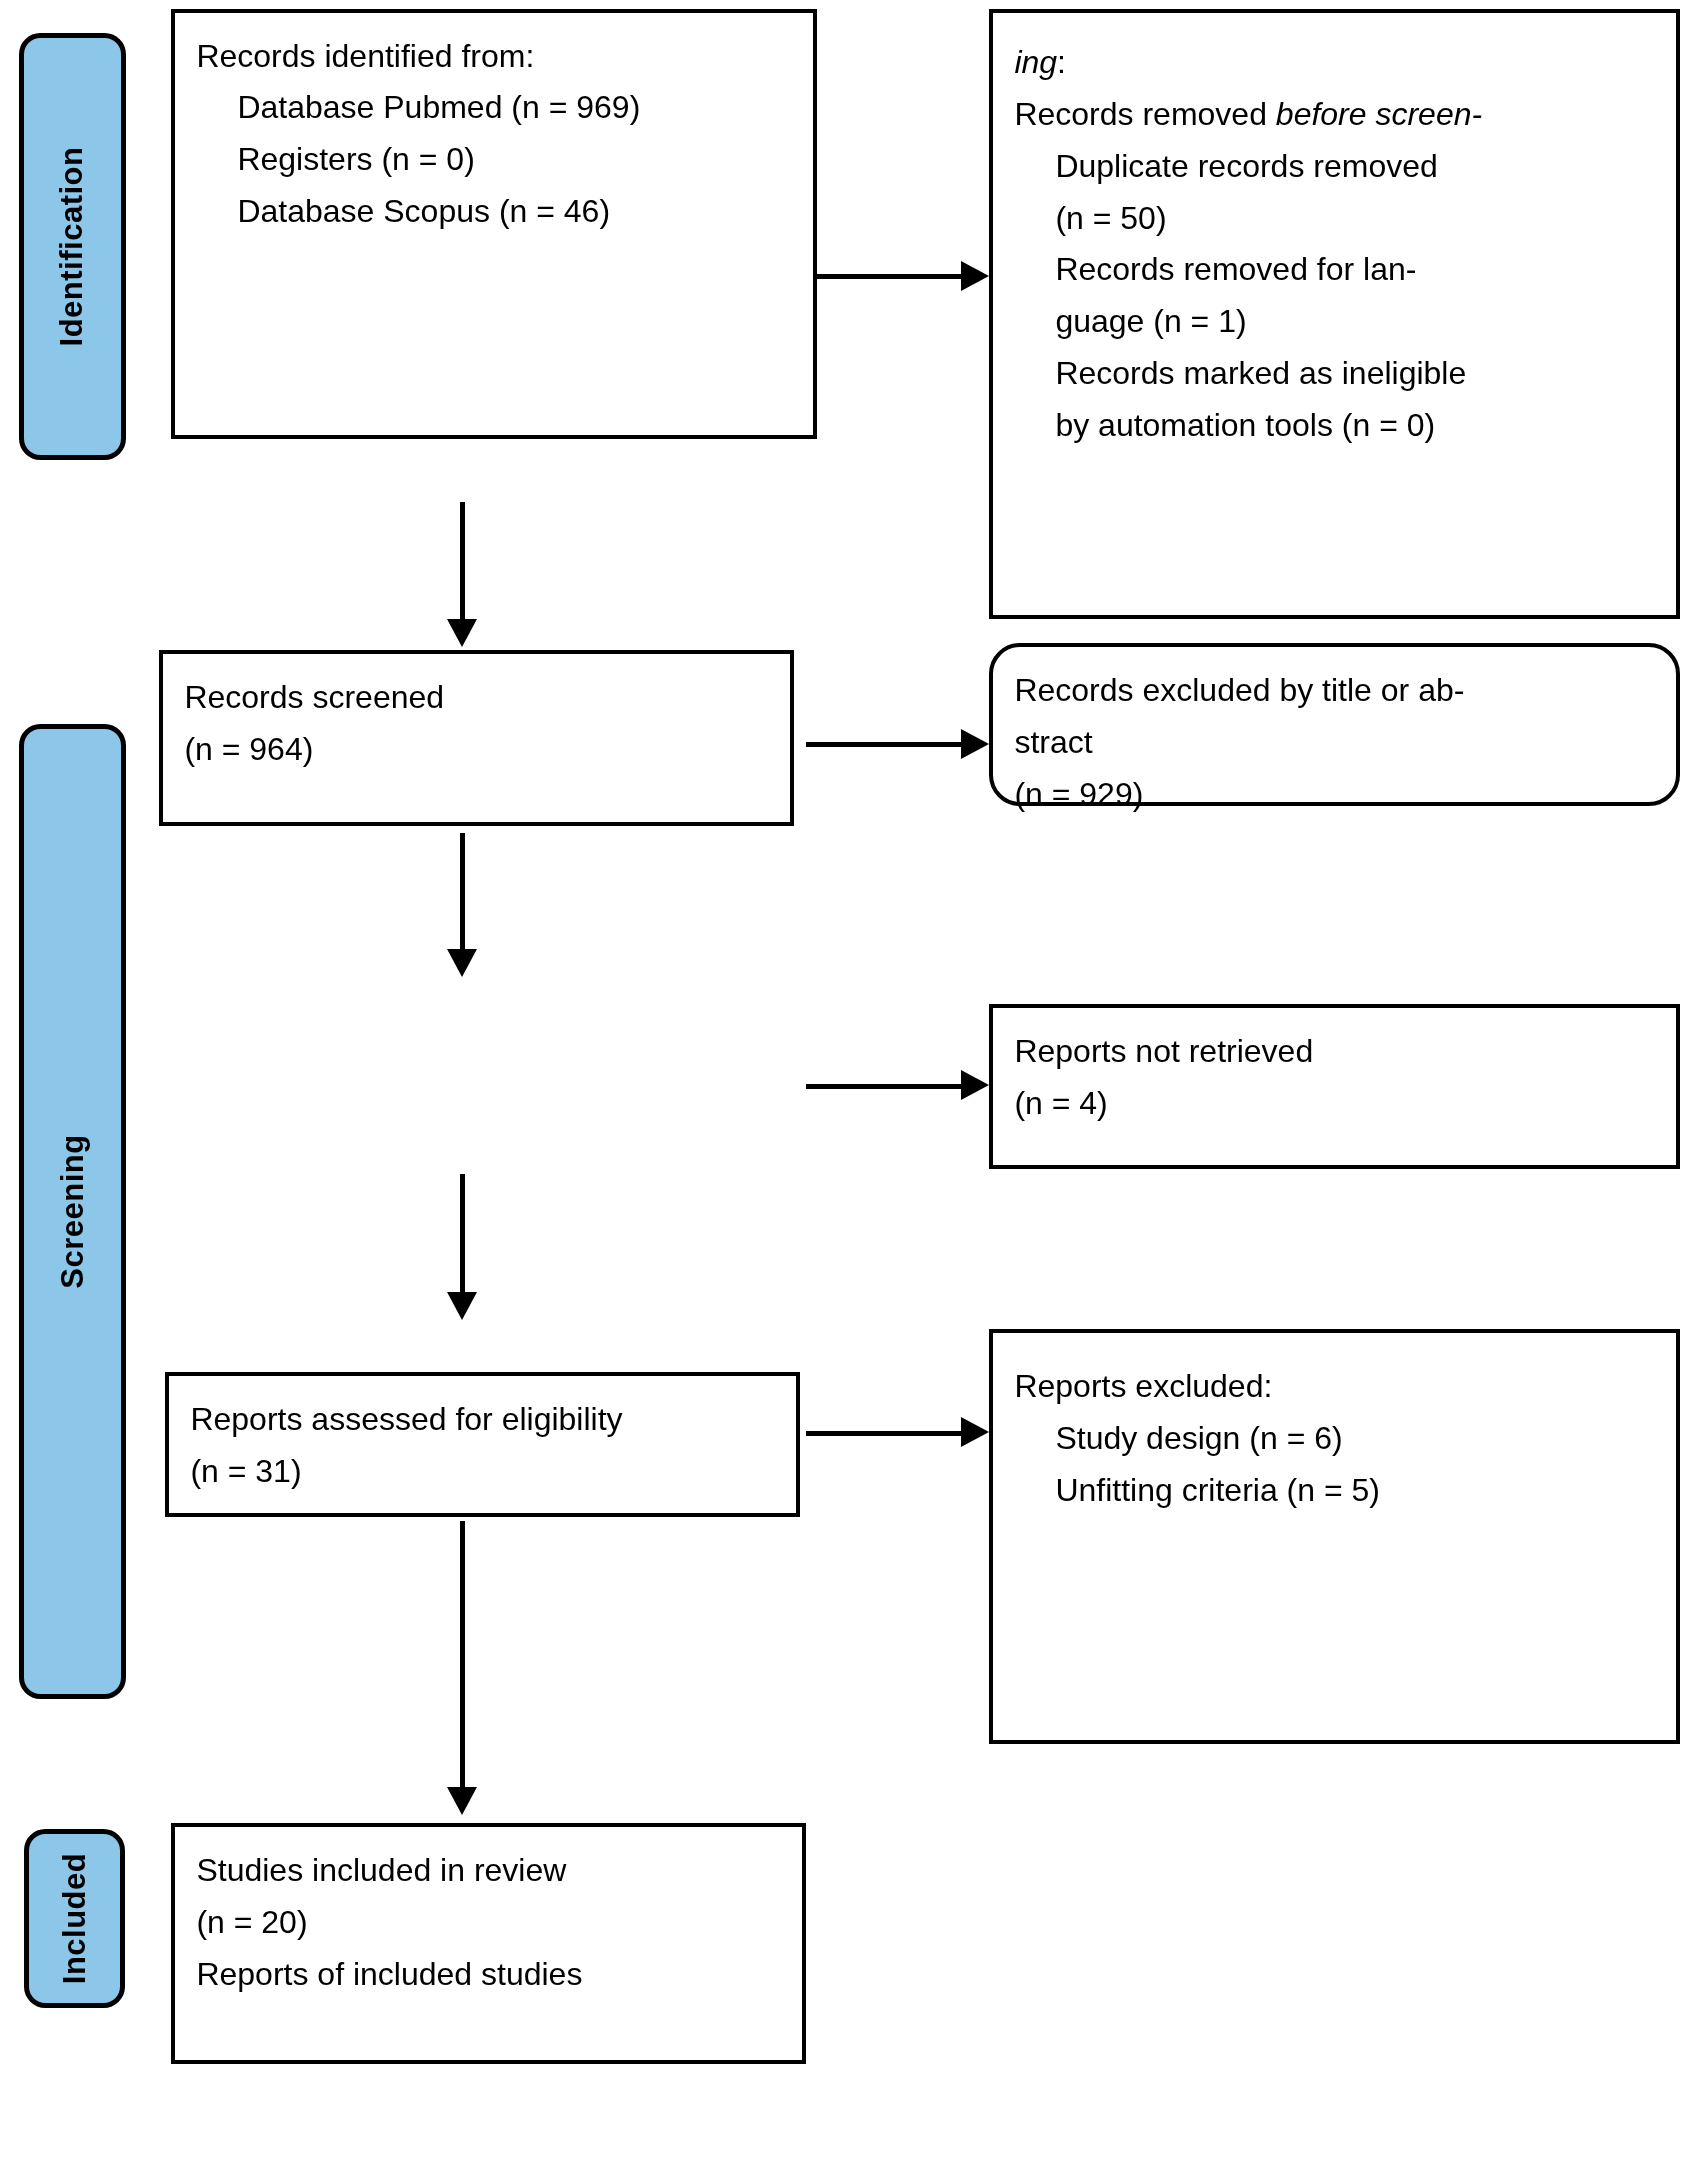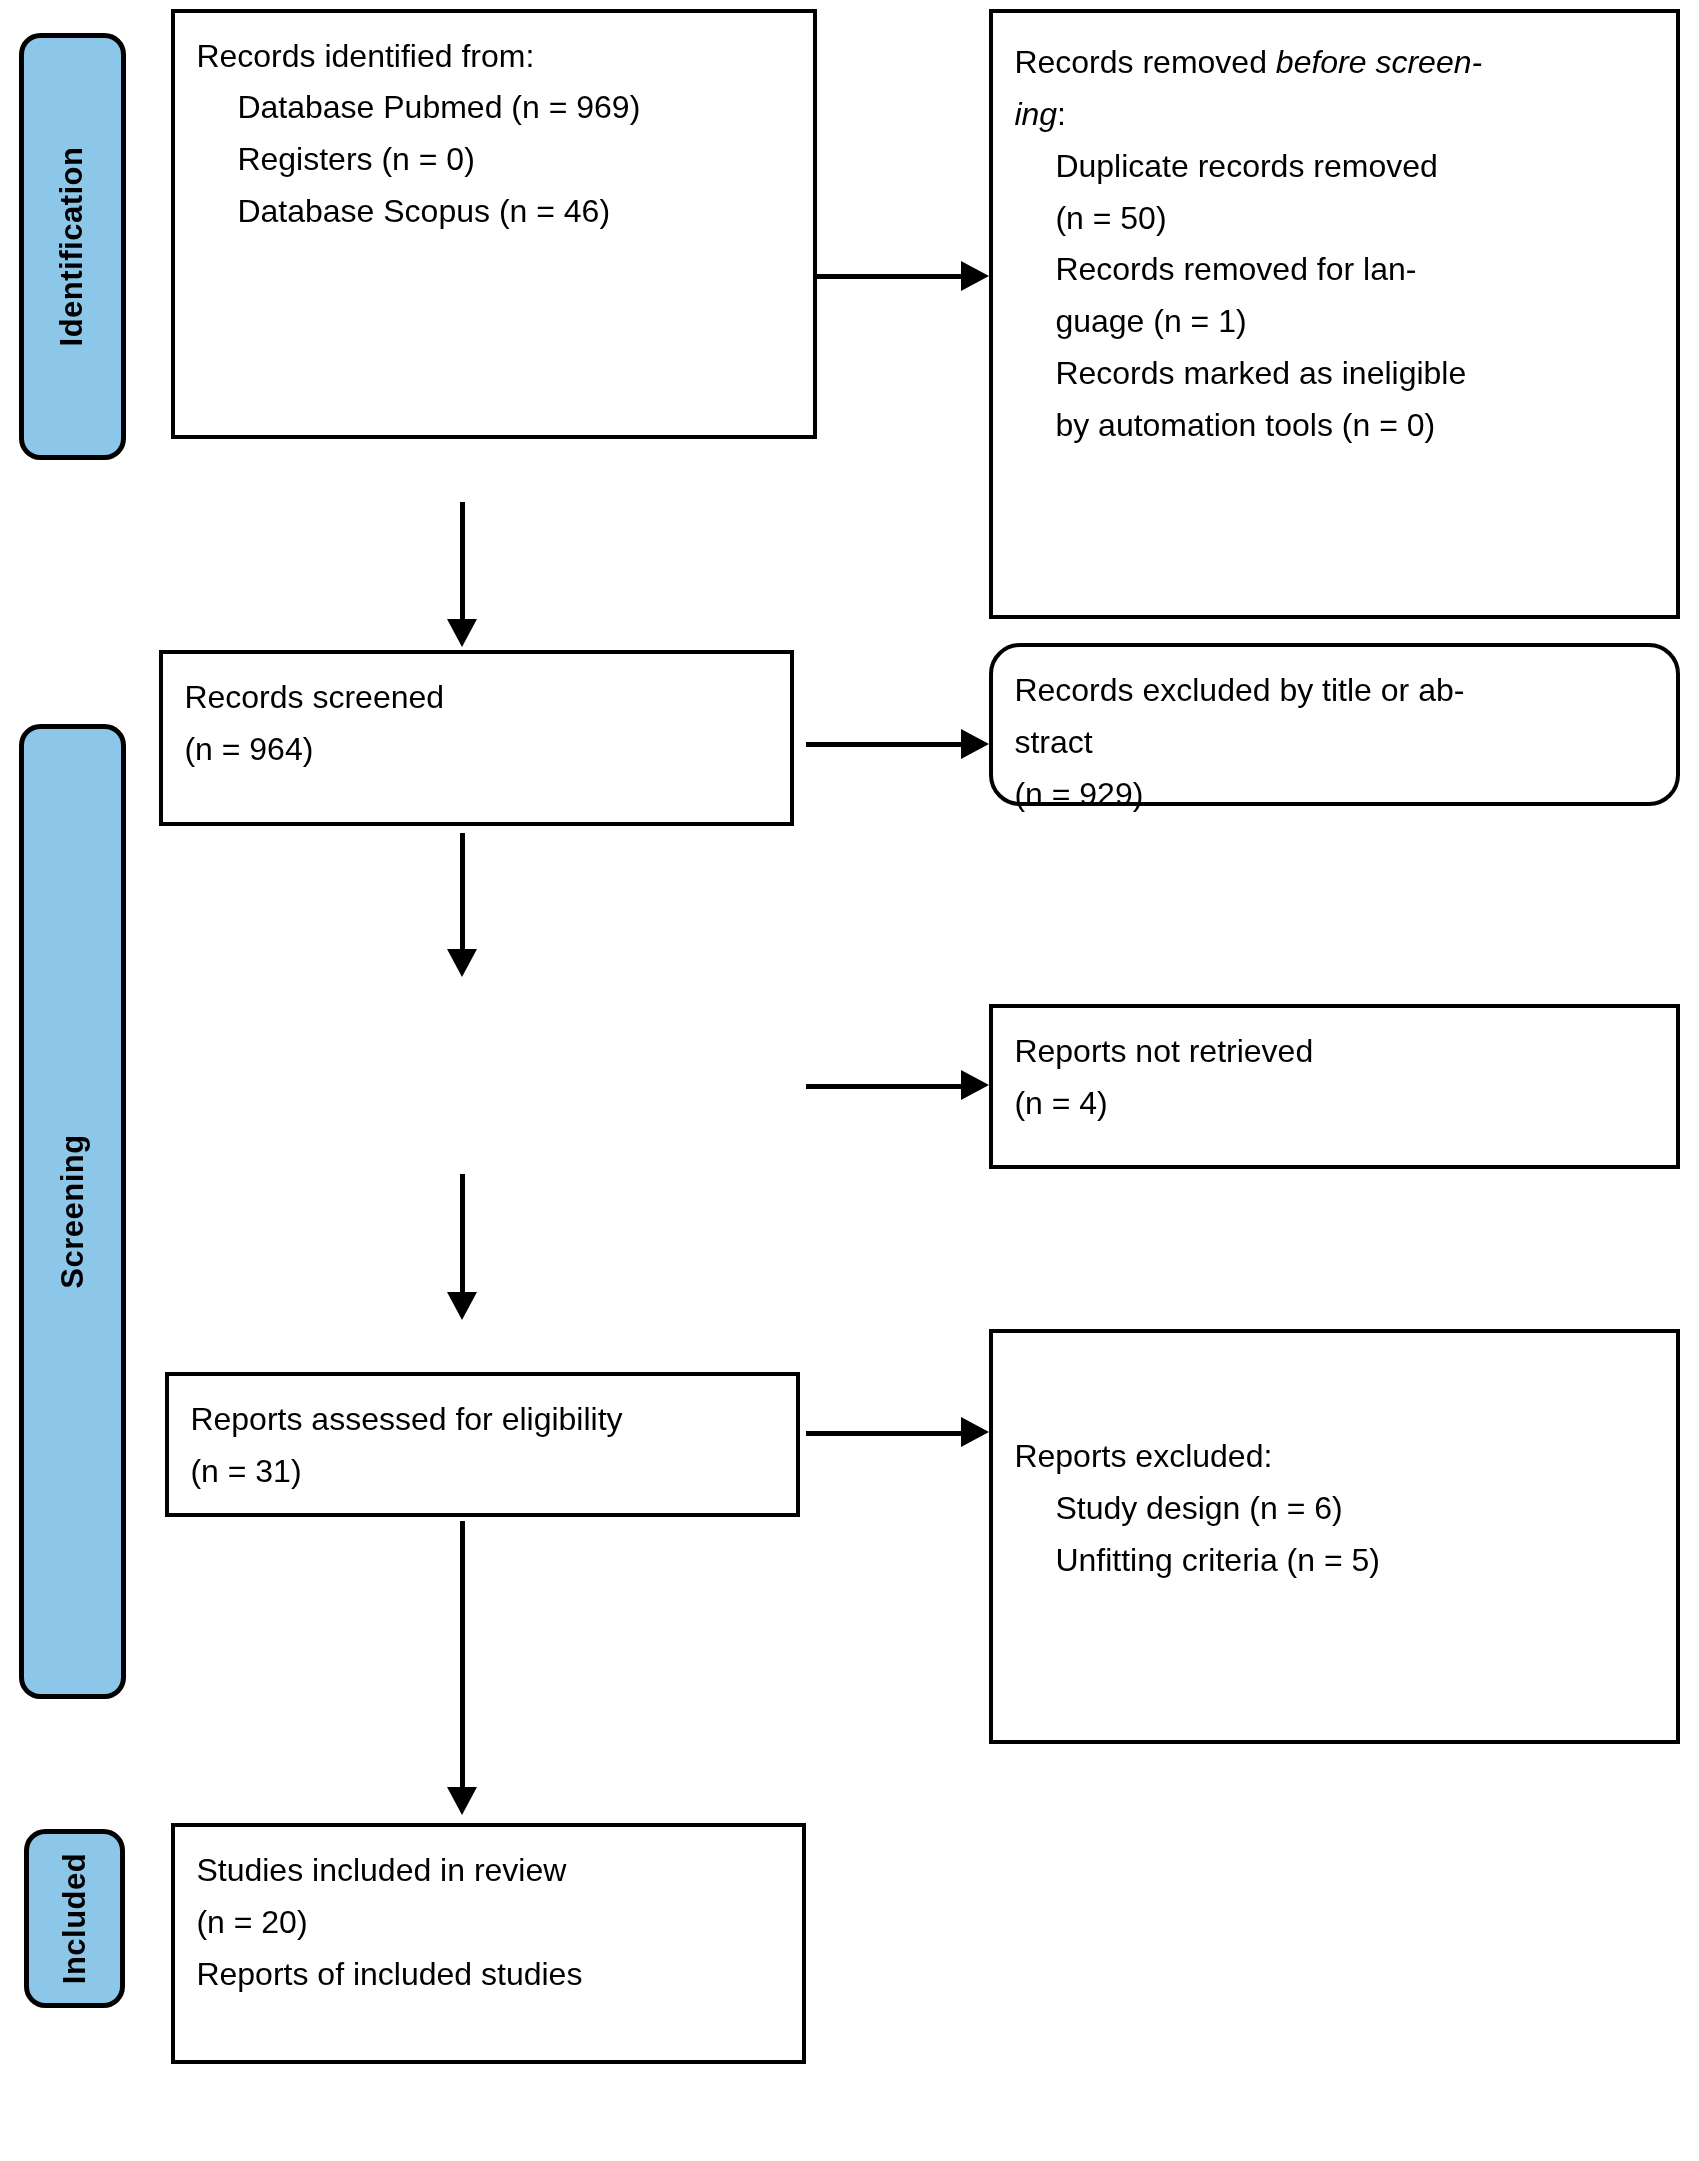--- a/index.html
+++ b/index.html
@@ -110,22 +110,22 @@
   </div>
 
   <div class="box" style="left:171px; top:8.5px; width:646px; height:430px;">
     <div class="line">Records identified from:</div>
     <div class="line indent">Database Pubmed (n = 969)</div>
     <div class="line indent">Registers (n = 0)</div>
     <div class="line indent">Database Scopus (n = 46)</div>
   </div>
 
   <div class="box" style="left:989px; top:8.5px; width:691px; height:610px; justify-content:flex-start; padding-top:24.6px;">
+    <div class="line"><i>ing</i><span>:</span></div>
     <div class="line justify"><span>Records removed </span><i>before screen-</i></div>
-    <div class="line"><i>ing</i><span>:</span></div>
     <div class="line indent justify">Duplicate records removed</div>
     <div class="line indent">(n = 50)</div>
     <div class="line indent justify">Records removed for lan-</div>
     <div class="line indent">guage (n = 1)</div>
     <div class="line indent">Records marked as ineligible</div>
     <div class="line indent">by automation tools (n = 0)</div>
   </div>
 
   <div class="box" style="left:159px; top:650px; width:635px; height:176px;">
     <div class="line">Records screened</div>
@@ -142,21 +142,21 @@
   <div class="box" style="left:989px; top:1004px; width:691px; height:165px;">
     <div class="line">Reports not retrieved</div>
     <div class="line">(n = 4)</div>
   </div>
 
   <div class="box" style="left:165px; top:1329px; width:635px; height:145px;margin-top:43px;">
     <div class="line">Reports assessed for eligibility</div>
     <div class="line">(n = 31)</div>
   </div>
 
-  <div class="box" style="left:989px; top:1329px; width:691px; height:415px; justify-content:flex-start; padding-top:98px;">
+  <div class="box" style="left:989px; top:1329px; width:691px; height:415px; justify-content:flex-start; padding-top:28px;">
     <div class="line">Reports excluded:</div>
     <div class="line indent">Study design (n = 6)</div>
     <div class="line indent">Unfitting criteria (n = 5)</div>
   </div>
 
   <div class="box" style="left:171px; top:1823px; width:635px; height:241px;">
     <div class="line">Studies included in review</div>
     <div class="line">(n = 20)</div>
     <div class="line">Reports of included studies</div>
   </div>

